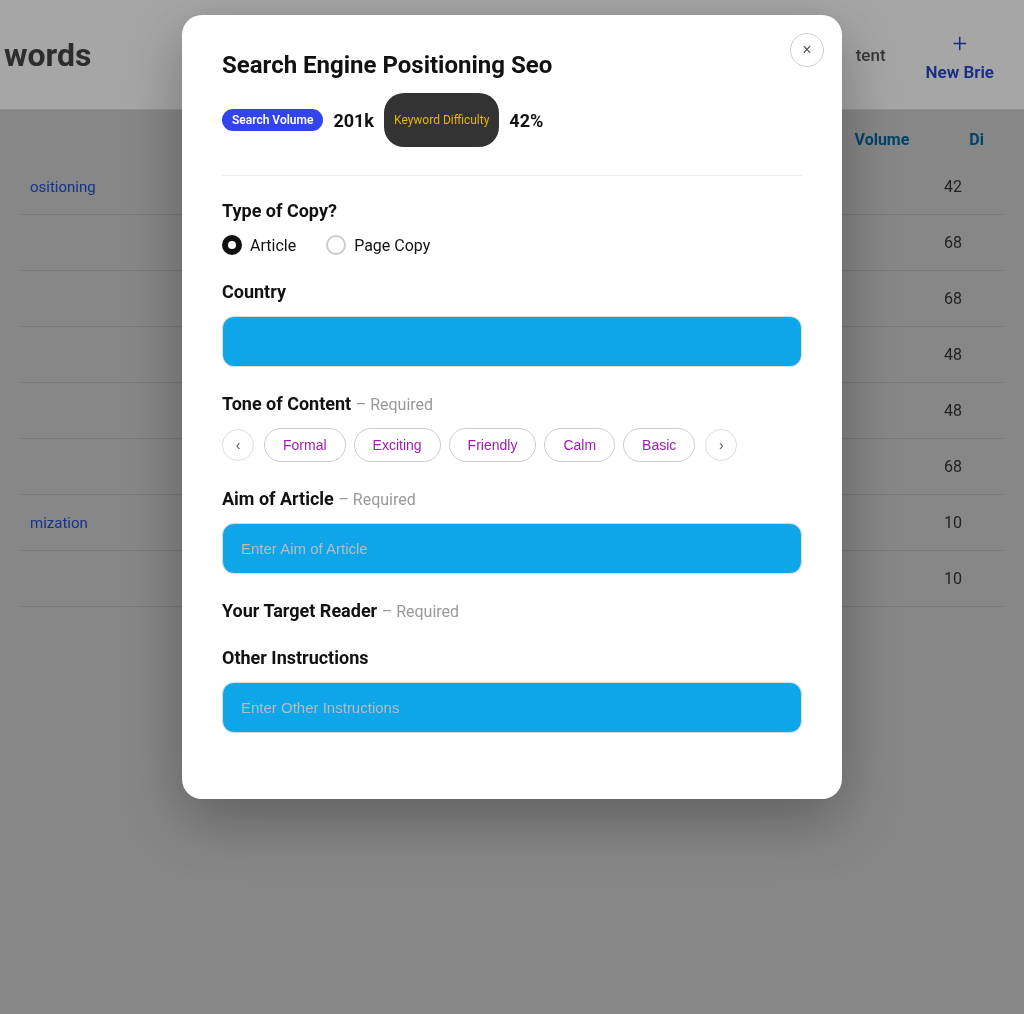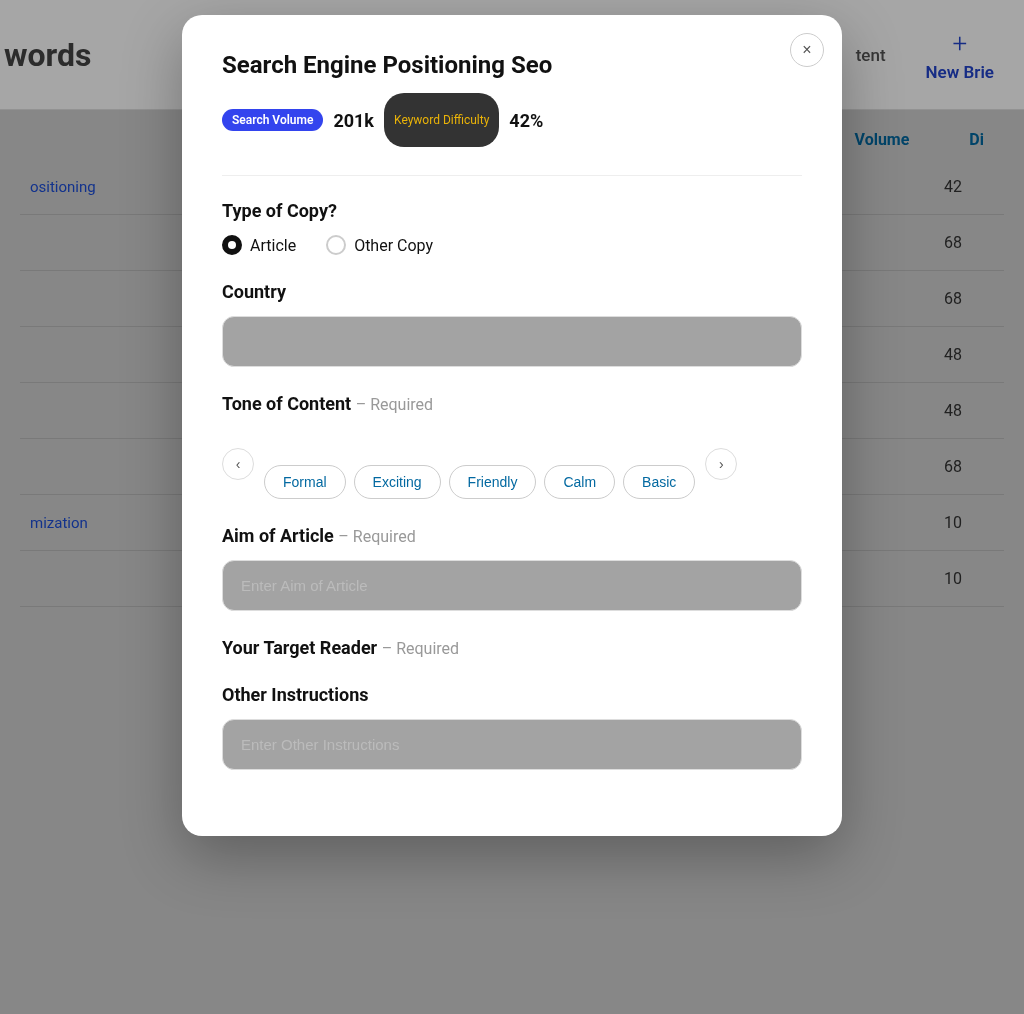--- a/index.html
+++ b/index.html
@@ -247,21 +247,21 @@
 
     
     .text-input {
       width: 100%;
       padding: 16px 18px;
       border: 1.5px solid #ddd;
       border-radius: 12px;
       font-size: 15px;
       color: #333;
       outline: none;
-      background: #a3a3a3;
+      background: #0ea5e9;
     }
 
     .text-input::placeholder {
       color: #bbb;
     }
 
     
     .tone-row {
       display: flex;
       align-items: center;
@@ -287,25 +287,24 @@
       display: flex;
       gap: 8px;
       flex-wrap: wrap;
     }
 
     .tone-pill {
       padding: 8px 18px;
       border: 1.5px solid #ccc;
       border-radius: 30px;
       font-size: 14px;
-      color: #0369a1;
+      color: #a21caf;
       cursor: pointer;
       background: white;
       white-space: nowrap;
-      margin-top: 37px;
     }
 
     .divider {
       height: 1px;
       background: #eee;
       margin: 4px 0 24px;
     }
   </style>
 </head>
 <body>
@@ -391,21 +390,21 @@
     <div class="section">
       <div class="section-label">Type of Copy?</div>
       <div class="radio-group">
         <label class="radio-option">
           <div class="radio-circle selected">
           </div>
           <span class="radio-label">Article</span>
         </label>
         <label class="radio-option">
           <div class="radio-circle"></div>
-          <span class="radio-label">Other Copy</span>
+          <span class="radio-label">Page Copy</span>
         </label>
       </div>
     </div>
 
     <div class="section">
       <div class="section-label">Country</div>
       <input type="text" class="text-input" placeholder="" style="">
     </div>
 
     <div class="section">

